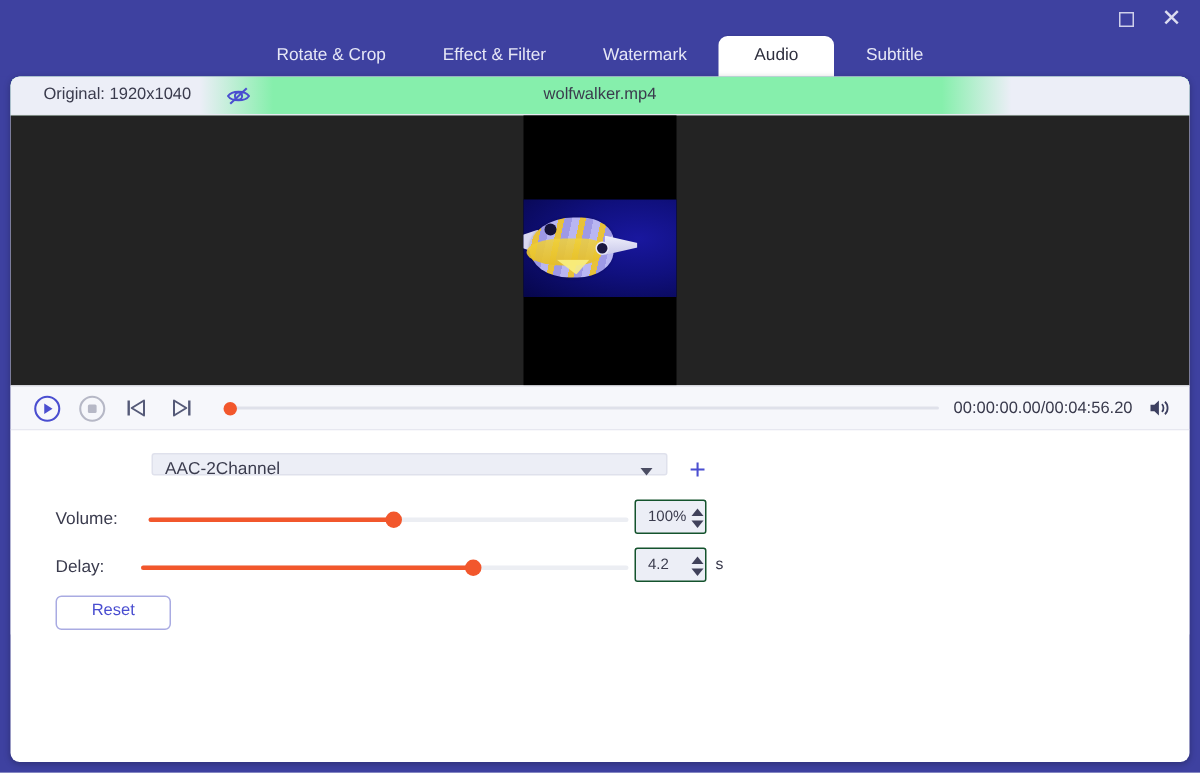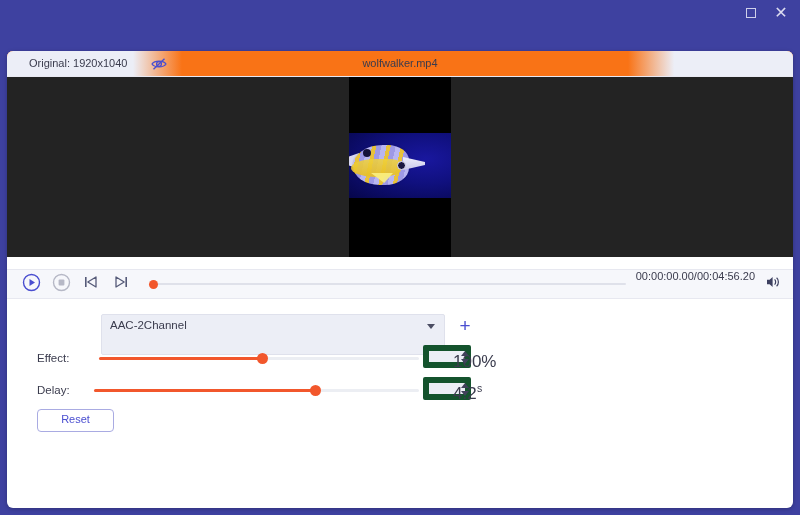--- a/index.html
+++ b/index.html
@@ -49,21 +49,21 @@
   }
 
   
   .dialog{
     position:absolute;left:7px;top:51px;width:786px;height:457px;
     background:#ffffff;border-radius:6px 6px 6px 6px;overflow:hidden;
     box-shadow:0 1px 4px rgba(0,0,0,.25);
   }
   
   .infobar{
-    position:relative;height:25px;background:#f97316;
+    position:relative;height:25px;background:#86efac;
     border-bottom:1px solid #e9e9f2;
   }
   .infobar .left-chip{
     position:absolute;left:0;top:0;height:25px;width:175px;
     background:linear-gradient(90deg,#eceef7 0%, #eceef7 72%, rgba(236,238,247,0) 100%);
   }
   .infobar .right-chip{
     position:absolute;right:0;top:0;height:25px;width:165px;
     background:linear-gradient(270deg,#eceef7 0%, #eceef7 72%, rgba(236,238,247,0) 100%);
   }
@@ -135,21 +135,21 @@
   }
   .spot{
     position:absolute;left:48px;top:28px;width:7px;height:7px;border-radius:50%;
     background:#1a1740;border:1.5px solid #e9e8fa;
   }
 
   
   .transport{
     position:relative;height:28px;background:#f6f7fb;
     border-top:1px solid #e7e8f0;border-bottom:1px solid #e7e8f0;
-    display:flex;margin-top:12px;
+    display:flex;align-items:center;
   }
   .tbtn{
     width:24px;height:24px;margin-left:6px;display:flex;align-items:center;justify-content:center;
     cursor:pointer;flex:none;
   }
   .tbtn:first-child{margin-left:12px;}
   .seek{
     position:relative;flex:1;height:28px;margin:0 10px 0 14px;
   }
   .seek-track{
@@ -168,21 +168,21 @@
   }
 
   
   .panel{position:relative;height:auto;background:#fff;padding:14px 0 0 0;}
   .row{position:relative;height:26px;margin-bottom:6px;}
   .lbl{
     position:absolute;left:30px;top:0;height:26px;line-height:26px;
     font-size:11.5px;color:#3a3b4d;
   }
   .select{
-    position:absolute;left:94px;top:1px;width:344px;height:41px;
+    position:absolute;left:94px;top:1px;width:344px;height:15px;
     background:#eceef6;border:1px solid #dfe1ec;border-radius:2px;
     font-size:11.5px;color:#3a3b4d;line-height:21px;padding-left:8px;box-sizing:border-box;
     cursor:pointer;
   }
   .caret{
     position:absolute;right:9px;top:9px;width:0;height:0;
     border-left:4.5px solid transparent;border-right:4.5px solid transparent;
     border-top:5px solid #4b4d63;
   }
   .plusbtn{
@@ -193,22 +193,22 @@
   .slider{
     position:absolute;top:12px;height:3px;background:#eceef3;border-radius:2px;
   }
   .slider .fill{position:absolute;left:0;top:0;height:3px;background:#f2572c;border-radius:2px;}
   .slider .thumb{
     position:absolute;top:-4px;width:11px;height:11px;border-radius:50%;
     background:#f2572c;cursor:pointer;
   }
   .spinbox{
     position:absolute;top:0;width:48px;height:23px;
-    background:#eceef6;border:6px solid #14532d;border-radius:2px;box-sizing:border-box;
-    font-size:17px;color:#3a3b4d;line-height:21px;padding-left:24px;
+    background:#eceef6;border:1px solid #14532d;border-radius:2px;box-sizing:border-box;
+    font-size:10px;color:#3a3b4d;line-height:21px;padding-left:8px;
   }
   .spinarrows{
     position:absolute;top:2px;width:12px;height:20px;cursor:pointer;
     display:flex;flex-direction:column;align-items:center;justify-content:center;gap:3px;
   }
   .ar-up{width:0;height:0;border-left:4px solid transparent;border-right:4px solid transparent;border-bottom:5px solid #40415a;}
   .ar-dn{width:0;height:0;border-left:4px solid transparent;border-right:4px solid transparent;border-top:5px solid #40415a;}
   .unit{position:absolute;top:0;height:23px;line-height:23px;font-size:10.5px;color:#3a3b4d;}
   .resetbtn{
     position:absolute;left:30px;top:0;width:75px;height:21px;
@@ -239,20 +239,27 @@
     <div class="win-btns">
       <div class="win-btn">
         <div class="sq"></div>
       </div>
       <div class="win-btn">
         <span class="xglyph">✕</span>
       </div>
     </div>
   </div>
 
+  <div class="tabstrip">
+    <div class="tab">Rotate &amp; Crop</div>
+    <div class="tab">Effect &amp; Filter</div>
+    <div class="tab">Watermark</div>
+    <div class="tab active">Audio</div>
+    <div class="tab">Subtitle</div>
+  </div>
 
   <div class="dialog">
 
     <div class="infobar">
       <div class="left-chip"></div>
       <div class="right-chip"></div>
       <div class="info-orig">Original: 1920x1040</div>
       <div class="eye-btn">
         <svg width="18" height="18" viewBox="0 0 18 18">
           <path d="M2 9 C4.5 5.2, 13.5 5.2, 16 9 C13.5 12.8, 4.5 12.8, 2 9 Z" fill="none" stroke="#4a4ed0" stroke-width="1.3"></path>
@@ -324,21 +331,21 @@
 
       <div class="row">
         <div class="select">
           <span>AAC-2Channel</span>
           <span class="caret"></span>
         </div>
         <div class="plusbtn">+</div>
       </div>
 
       <div class="row">
-        <div class="lbl">Effect:</div>
+        <div class="lbl">Volume:</div>
         <div class="slider" style="left:92px;width:320px;">
           <div class="fill" style="width:51%;"></div>
           <div class="thumb" style="left:calc(51% - 5px);"></div>
         </div>
         <div class="spinbox" style="left:416px;">
           <span>100%</span>
         </div>
         <div class="spinarrows" style="left:452px;">
           <div class="ar-up"></div>
           <div class="ar-dn"></div>

